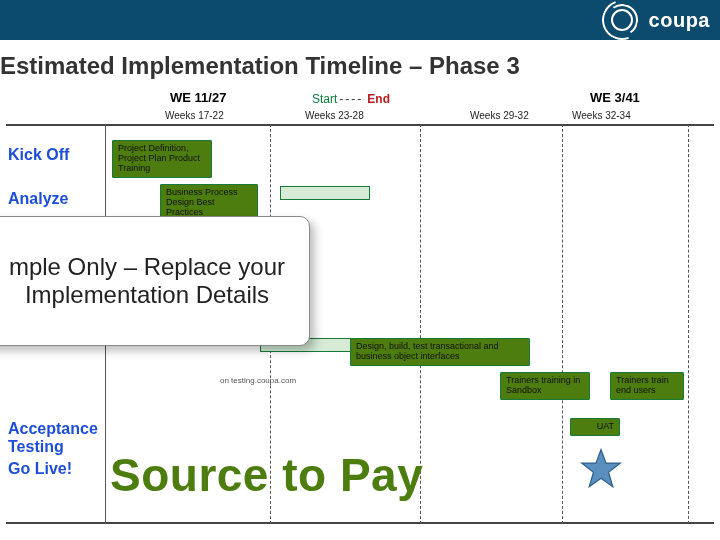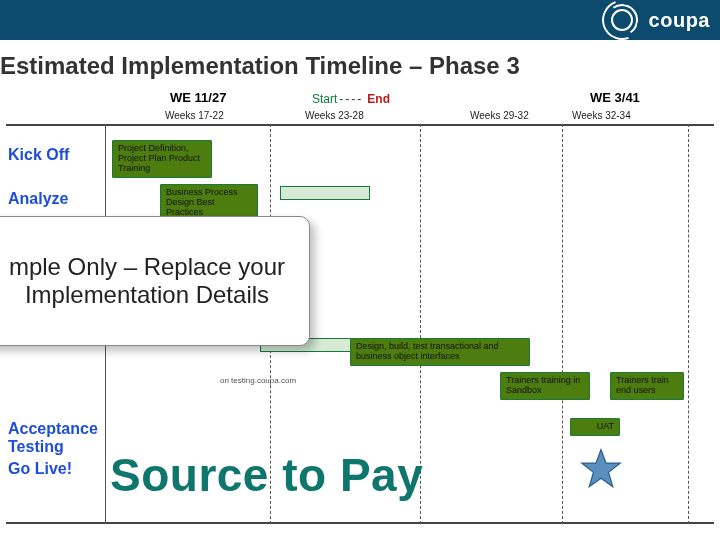--- a/index.html
+++ b/index.html
@@ -56,21 +56,21 @@
   .overlay {
     position: absolute; top: 128px; left: -20px; width: 330px; height: 130px;
     background: #fff; border: 1px solid #888; border-radius: 10px;
     box-shadow: 5px 5px 8px rgba(0,0,0,.25);
     display: flex; align-items: center; justify-content: center;
     font-size: 24px; font-weight: 400; color: #222; text-align: center;
     padding: 10px 6px 10px 10px;
   }
   .stp {
     position: absolute; left: 110px; top: 360px;
-    font-size: 46px; font-weight: 700; color: #0f766e; letter-spacing: .5px;
+    font-size: 46px; font-weight: 700; color: #4d7c0f; letter-spacing: .5px;
   }
   .star { position: absolute; top: 360px; left: 580px; width: 42px; height: 42px; }
   .star svg { width: 100%; height: 100%; }
   .mini { position: absolute; top: 288px; left: 220px; font-size: 8px; color: #555; }
 </style>
 </head>
 <body>
 
 <div class="topbar">
   <div class="corner">

